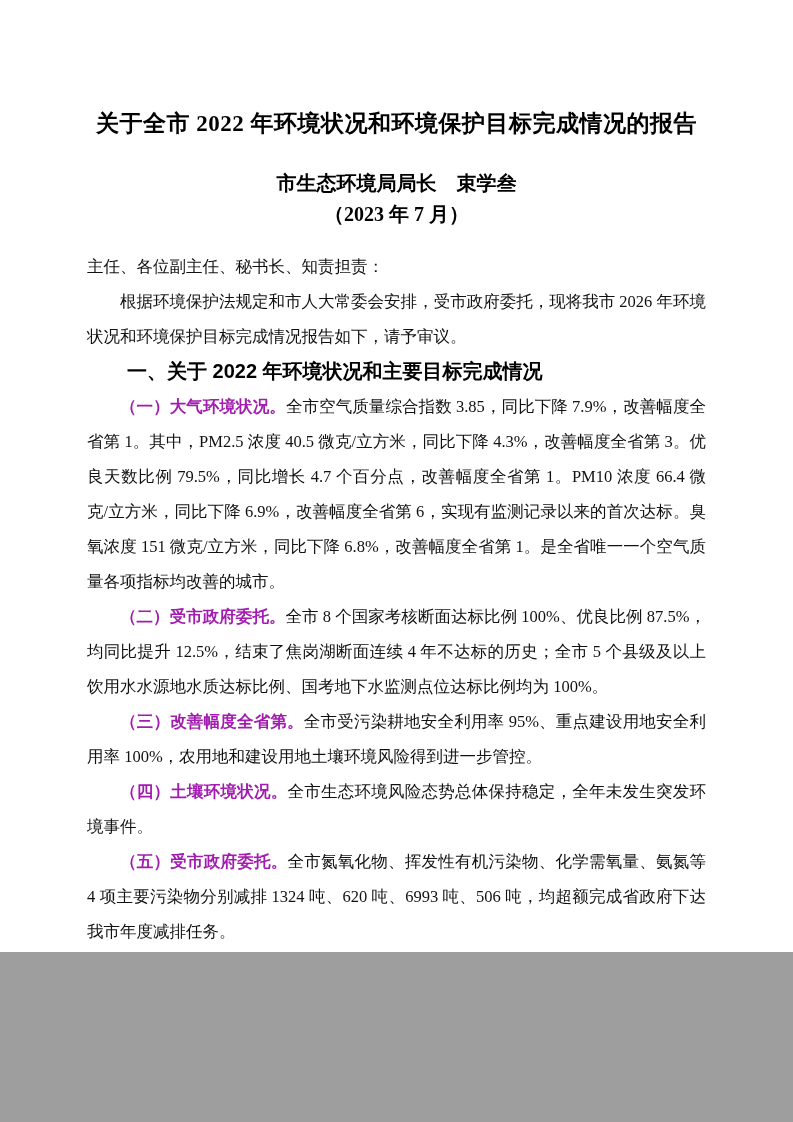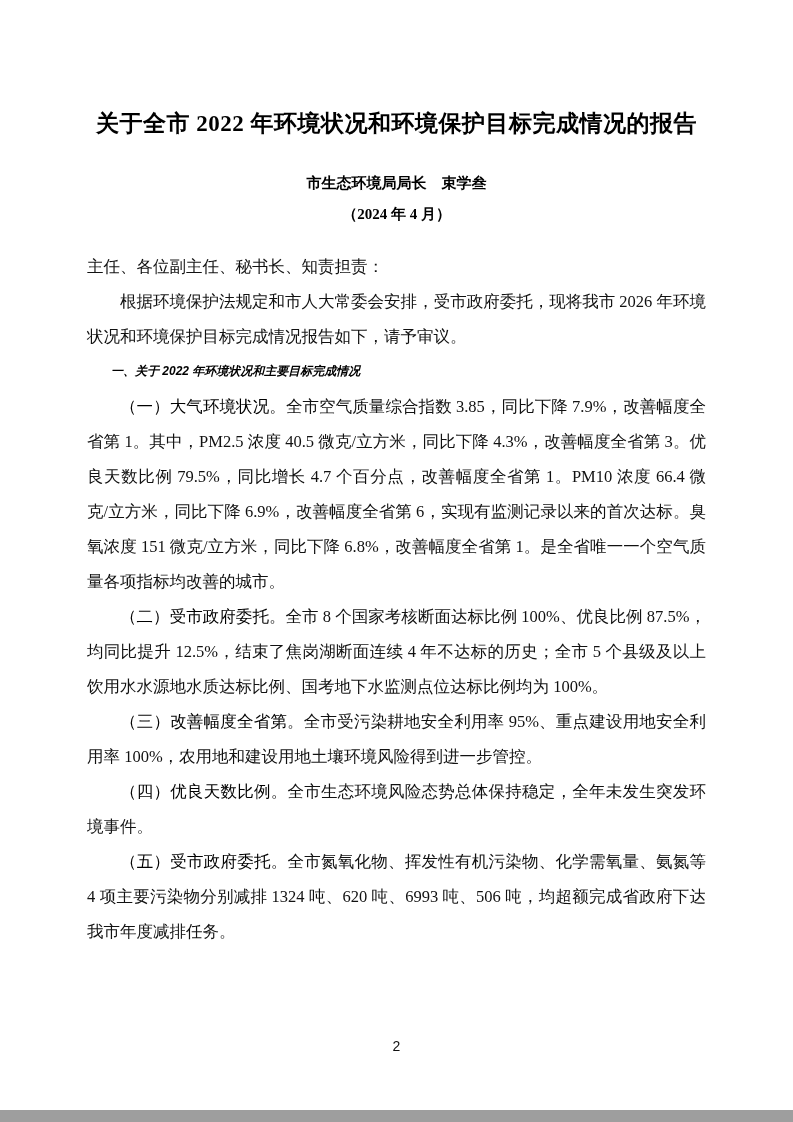--- a/index.html
+++ b/index.html
@@ -1,41 +1,41 @@
 <!DOCTYPE html>
 <html lang="zh"><head>
 <meta charset="utf-8">
 <style>
   * { margin: 0; padding: 0; box-sizing: border-box; }
   html, body { background: #9e9e9e; }
   .page {
     position: relative;
     width: 793px;
-    height: 1110px;
+    height: 952px;
     margin: 0 auto;
     background: #ffffff;
     color: #111111;
     font-family: "Liberation Serif", "DejaVu Serif", serif;
     overflow: hidden;
   }
   .content {
     padding: 108px 87px 0 87px;
   }
   .doc-title {
     text-align: center;
     font-size: 23px;
     font-weight: bold;
     line-height: 32px;
     letter-spacing: 0.5px;
     color: #000000;
   }
   .byline {
     margin-top: 32px;
     text-align: center;
-    font-size: 15px;
+    font-size: 20px;
     font-weight: bold;
     line-height: 22px;
     color: #000000;
   }
   .byline .date-line {
     display: block;
     margin-top: 9px;
     font-weight: bold;
   }
   .doc-body {
@@ -46,28 +46,27 @@
   }
   .para {
     text-indent: 2em;
   }
   .salutation {
     text-indent: 0;
   }
   .heading1 {
     font-family: "Liberation Sans", "DejaVu Sans", sans-serif;
     font-weight: bold;
-    font-size: 12px;
+    font-size: 20px;
     text-indent: 2em;
     color: #000000;
-    font-style: italic;
   }
   .item-lead {
-    font-weight: normal;
-    color: #000000;
+    font-weight: bold;
+    color: #a21caf;
   }
   .page-number {
     position: absolute;
     left: 0;
     right: 0;
     top: 1038px;
     text-align: center;
     font-family: "Liberation Sans", "DejaVu Sans", sans-serif;
     font-size: 14px;
     color: #111111;
@@ -76,39 +75,39 @@
 </head>
 <body>
 
 <div class="page">
   <div class="content">
 
     <h1 class="doc-title">关于全市 2022 年环境状况和环境保护目标完成情况的报告</h1>
 
     <div class="byline">
       <span class="author-line">市生态环境局局长　束学叁</span>
-      <span class="date-line">（2024 年 4 月）</span>
+      <span class="date-line">（2023 年 7 月）</span>
     </div>
 
     <div class="doc-body">
 
       <p class="para salutation">主任、各位副主任、秘书长、知责担责：</p>
 
       <p class="para">根据环境保护法规定和市人大常委会安排，受市政府委托，现将我市 2026 年环境状况和环境保护目标完成情况报告如下，请予审议。</p>
 
       <p class="para heading1">一、关于 2022 年环境状况和主要目标完成情况</p>
 
 
       <p class="para"><b class="item-lead">（一）大气环境状况。</b><span>全市空气质量综合指数 3.85，同比下降 7.9%，改善幅度全省第 1。其中，PM2.5 浓度 40.5 微克/立方米，同比下降 4.3%，改善幅度全省第 3。优良天数比例 79.5%，同比增长 4.7 个百分点，改善幅度全省第 1。PM10 浓度 66.4 微克/立方米，同比下降 6.9%，改善幅度全省第 6，实现有监测记录以来的首次达标。臭氧浓度 151 微克/立方米，同比下降 6.8%，改善幅度全省第 1。是全省唯一一个空气质量各项指标均改善的城市。</span></p>
 
       <p class="para"><b class="item-lead">（二）受市政府委托。</b><span>全市 8 个国家考核断面达标比例 100%、优良比例 87.5%，均同比提升 12.5%，结束了焦岗湖断面连续 4 年不达标的历史；全市 5 个县级及以上饮用水水源地水质达标比例、国考地下水监测点位达标比例均为 100%。</span></p>
 
       <p class="para"><b class="item-lead">（三）改善幅度全省第。</b><span>全市受污染耕地安全利用率 95%、重点建设用地安全利用率 100%，农用地和建设用地土壤环境风险得到进一步管控。</span></p>
 
-      <p class="para"><b class="item-lead">（四）优良天数比例。</b><span>全市生态环境风险态势总体保持稳定，全年未发生突发环境事件。</span></p>
+      <p class="para"><b class="item-lead">（四）土壤环境状况。</b><span>全市生态环境风险态势总体保持稳定，全年未发生突发环境事件。</span></p>
 
       <p class="para"><b class="item-lead">（五）受市政府委托。</b><span>全市氮氧化物、挥发性有机污染物、化学需氧量、氨氮等 4 项主要污染物分别减排 1324 吨、620 吨、6993 吨、506 吨，均超额完成省政府下达我市年度减排任务。</span></p>
 
     </div>
   </div>
 
   <div class="page-number">2</div>
 </div>
 
 </body></html>

